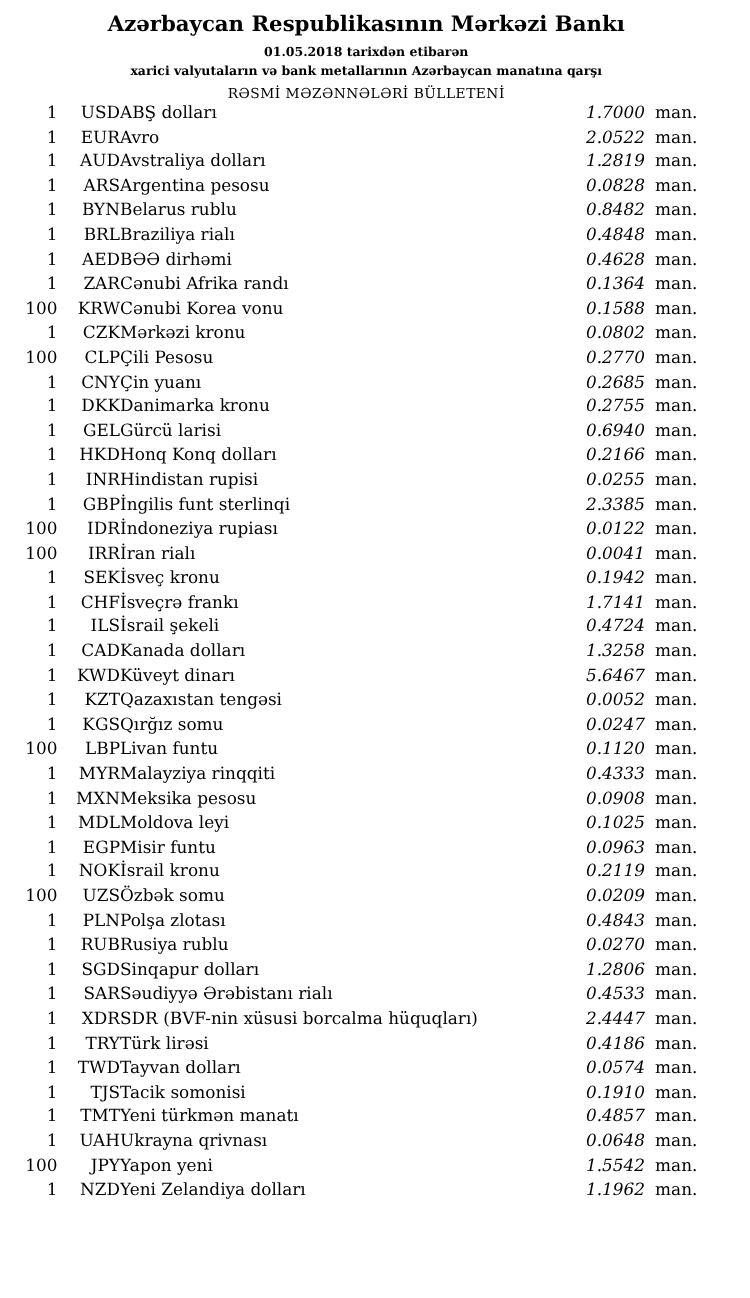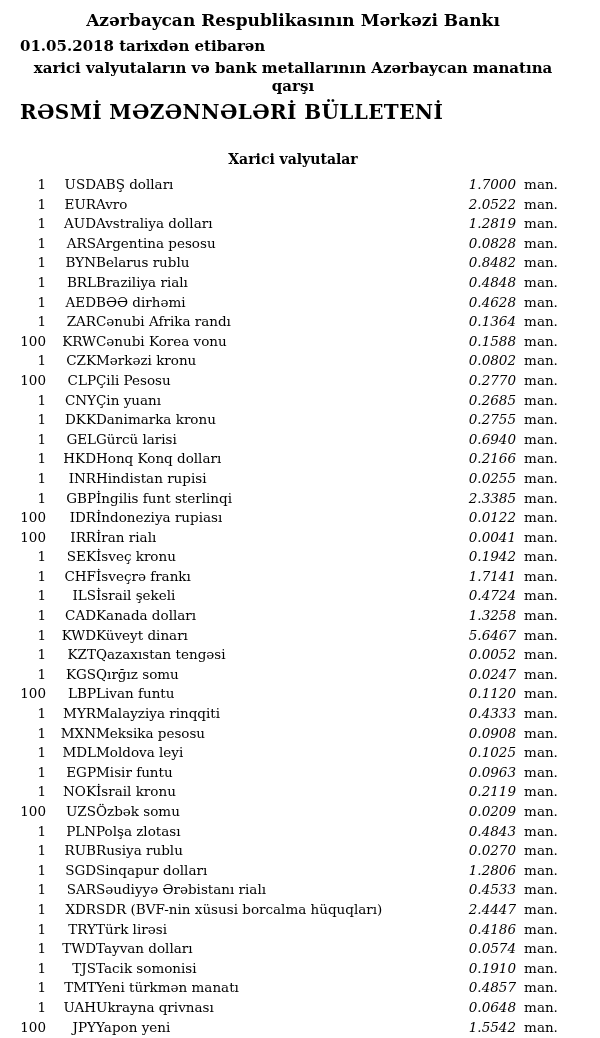--- a/index.html
+++ b/index.html
@@ -12,33 +12,35 @@
     overflow: hidden;
   }
   .page { padding: 8px 34px 0 20px; }
   .doc-title {
     text-align: center;
     font-size: 17px;
     font-weight: bold;
     margin-top: 2px;
   }
   .date-line {
-    font-size: 15px;
+    text-align: center;
+    font-size: 10px;
     font-weight: bold;
     margin-top: 7px;
   }
   .subtitle {
     text-align: center;
-    font-size: 15px;
+    font-size: 10px;
     font-weight: bold;
     margin-top: 4px;
   }
   .bulletin-title {
-    font-size: 20px;
-    font-weight: bold;
+    text-align: center;
+    font-size: 11px;
+    font-weight: normal;
     letter-spacing: 0.4px;
     margin-top: 5px;
   }
   .section-title {
     text-align: center;
     font-size: 14px;
     font-weight: bold;
     margin-top: 27px;
     margin-bottom: 8px;
   }
@@ -69,21 +71,20 @@
 </style>
 </head>
 <body>
 
 <div class="page">
   <div class="doc-title">Azərbaycan Respublikasının Mərkəzi Bankı</div>
   <div class="date-line">01.05.2018 tarixdən etibarən</div>
   <div class="subtitle">xarici valyutaların və bank metallarının Azərbaycan manatına qarşı</div>
   <div class="bulletin-title">RƏSMİ MƏZƏNNƏLƏRİ BÜLLETENİ</div>
 
-  <div class="section-title">Xarici valyutalar</div>
 
   <table class="rates">
     <tbody id="rates-body">
         <tr>
           <td class="qty-cell">1</td>
           <td class="code-cell">USD</td>
           <td class="name-cell">ABŞ dolları</td>
           <td class="rate-cell">1.7000</td>
           <td class="unit-cell">man.</td>
         </tr>

